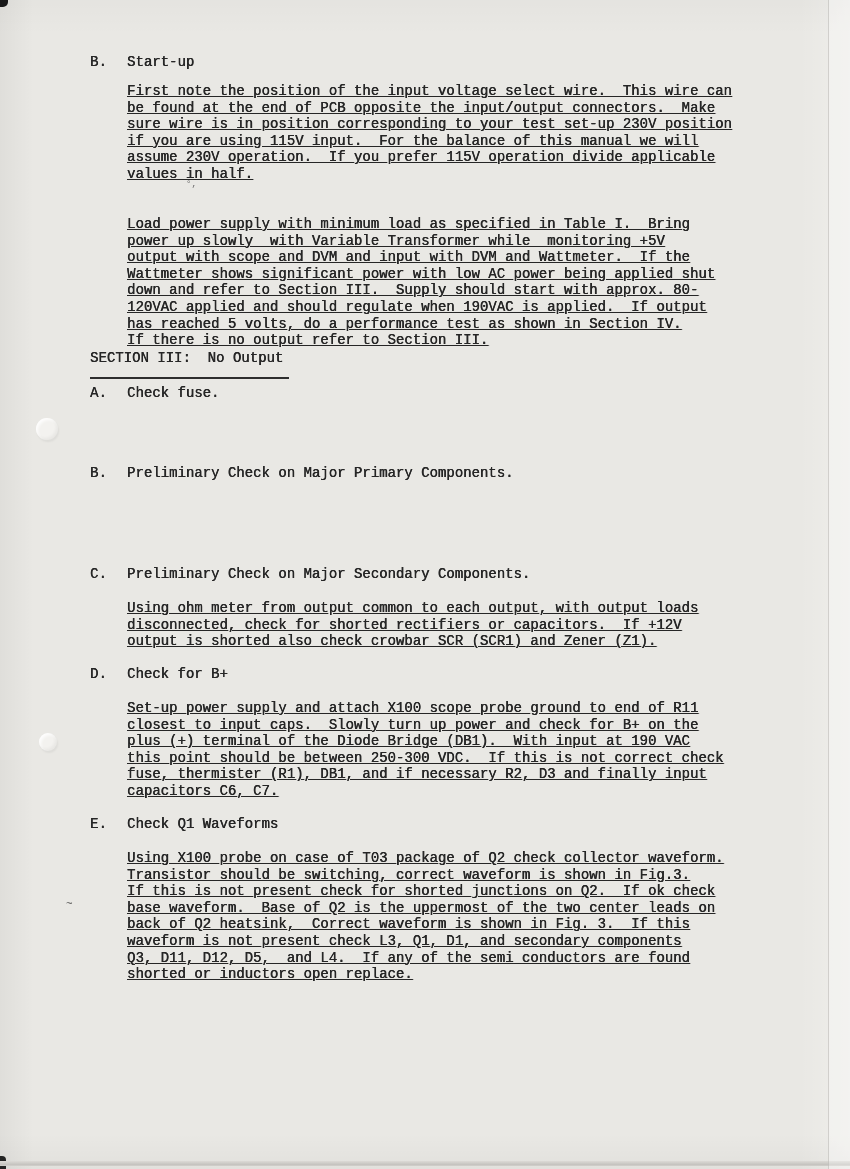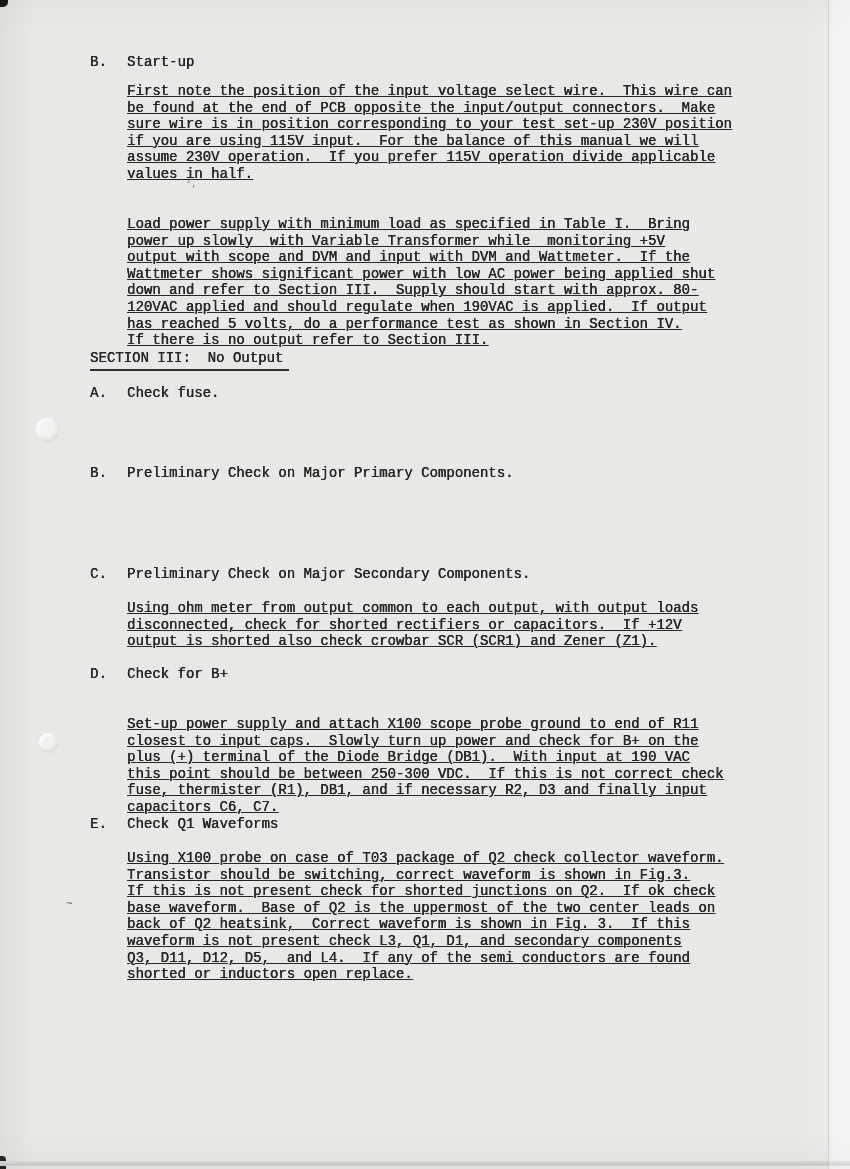--- a/index.html
+++ b/index.html
@@ -26,21 +26,21 @@
     line-height: 16.6px;
     white-space: pre;
     color: #262626;
     text-shadow: 0.35px 0 0 currentColor, 0 0 0.5px rgba(38,38,38,0.30);
   }
   .body-block { left: 127px; text-decoration: underline; }
   .heading    { left: 90px; display: flex; }
   .heading .lbl { display: inline-block; width: 37px; }
   .sec-underline {
     border-bottom: 2px solid #2e2e2e;
-    padding-bottom: 2px;
+    padding-bottom: 10px;
     padding-right: 6px;
   }
 
   
   .artifact { position: absolute; }
   .punch {
     position: absolute;
     border-radius: 50%;
     background: #f3f2ef;
     box-shadow:
@@ -88,21 +88,21 @@
   <div class="txt heading" style="top:385px"><span class="lbl">A.</span><span>Check fuse.</span></div>
 
   <div class="txt heading" style="top:465px"><span class="lbl">B.</span><span>Preliminary Check on Major Primary Components.</span></div>
 
   <div class="txt heading" style="top:566px"><span class="lbl">C.</span><span>Preliminary Check on Major Secondary Components.</span></div>
   <pre class="txt body-block" style="top:600px">Using ohm meter from output common to each output, with output loads
 disconnected, check for shorted rectifiers or capacitors.  If +12V
 output is shorted also check crowbar SCR (SCR1) and Zener (Z1).</pre>
 
   <div class="txt heading" style="top:666px"><span class="lbl">D.</span><span>Check for B+</span></div>
-  <pre class="txt body-block" style="top:716px">Set-up power supply and attach X100 scope probe ground to end of R11
+  <pre class="txt body-block" style="top:700px">Set-up power supply and attach X100 scope probe ground to end of R11
 closest to input caps.  Slowly turn up power and check for B+ on the
 plus (+) terminal of the Diode Bridge (DB1).  With input at 190 VAC
 this point should be between 250-300 VDC.  If this is not correct check
 fuse, thermister (R1), DB1, and if necessary R2, D3 and finally input
 capacitors C6, C7.</pre>
 
   <div class="txt heading" style="top:816px"><span class="lbl">E.</span><span>Check Q1 Waveforms</span></div>
   <pre class="txt body-block" style="top:850px">Using X100 probe on case of T03 package of Q2 check collector waveform.
 Transistor should be switching, correct waveform is shown in Fig.3.
 If this is not present check for shorted junctions on Q2.  If ok check

